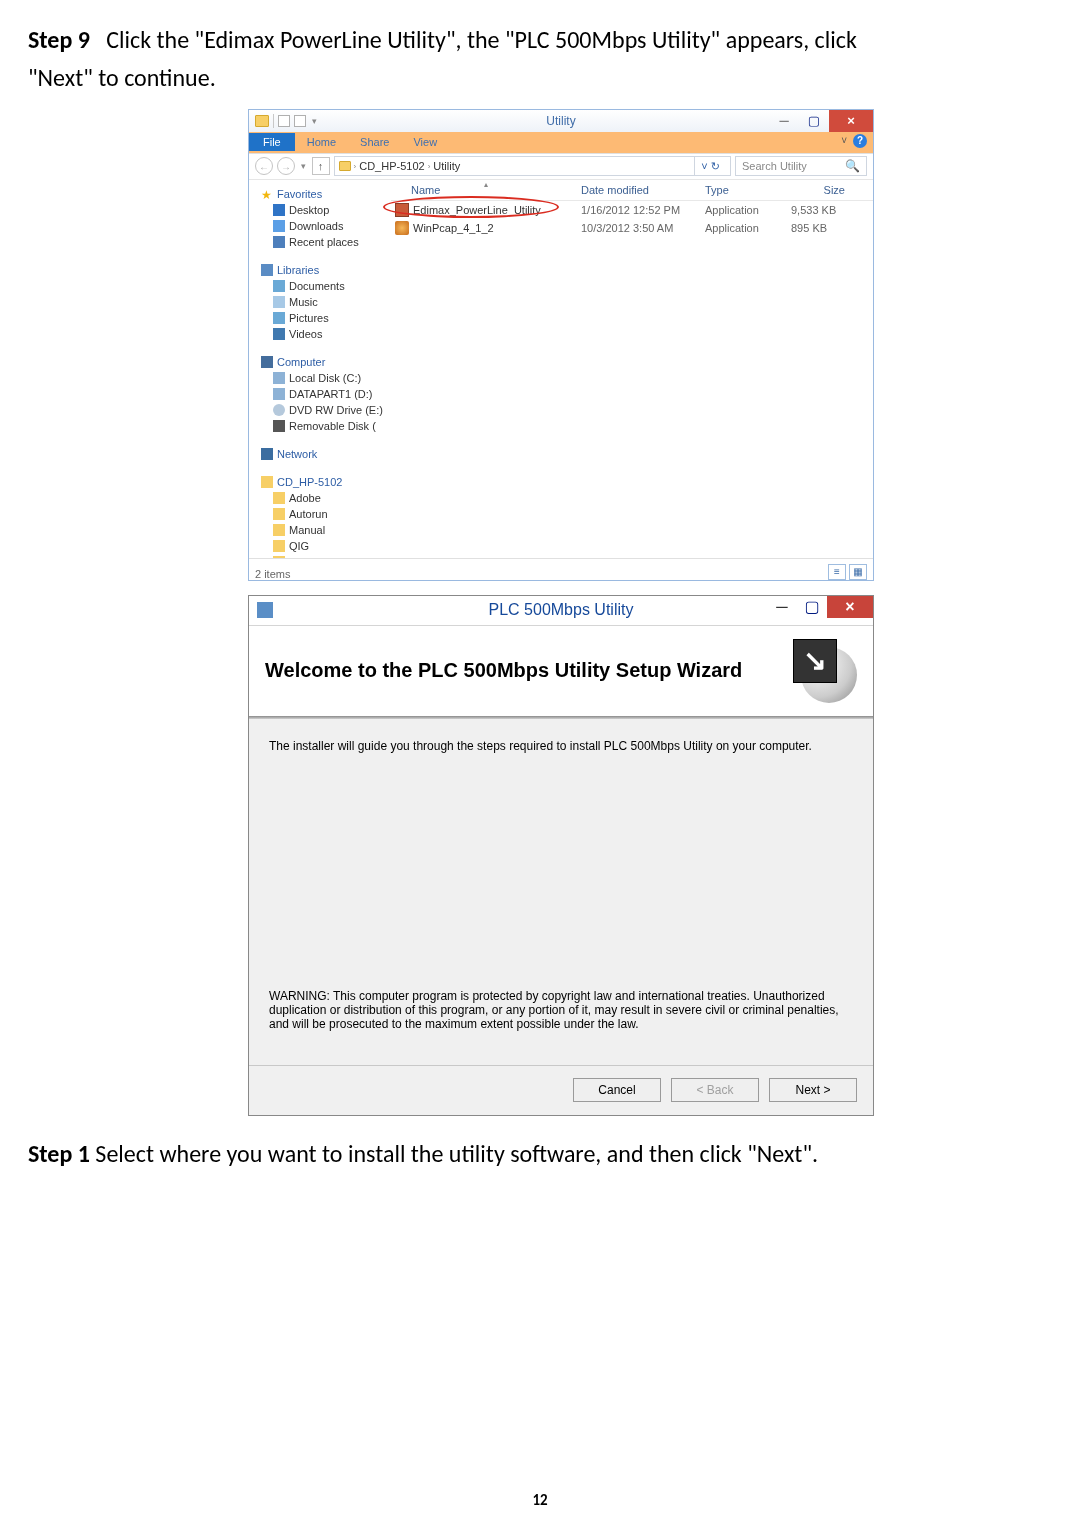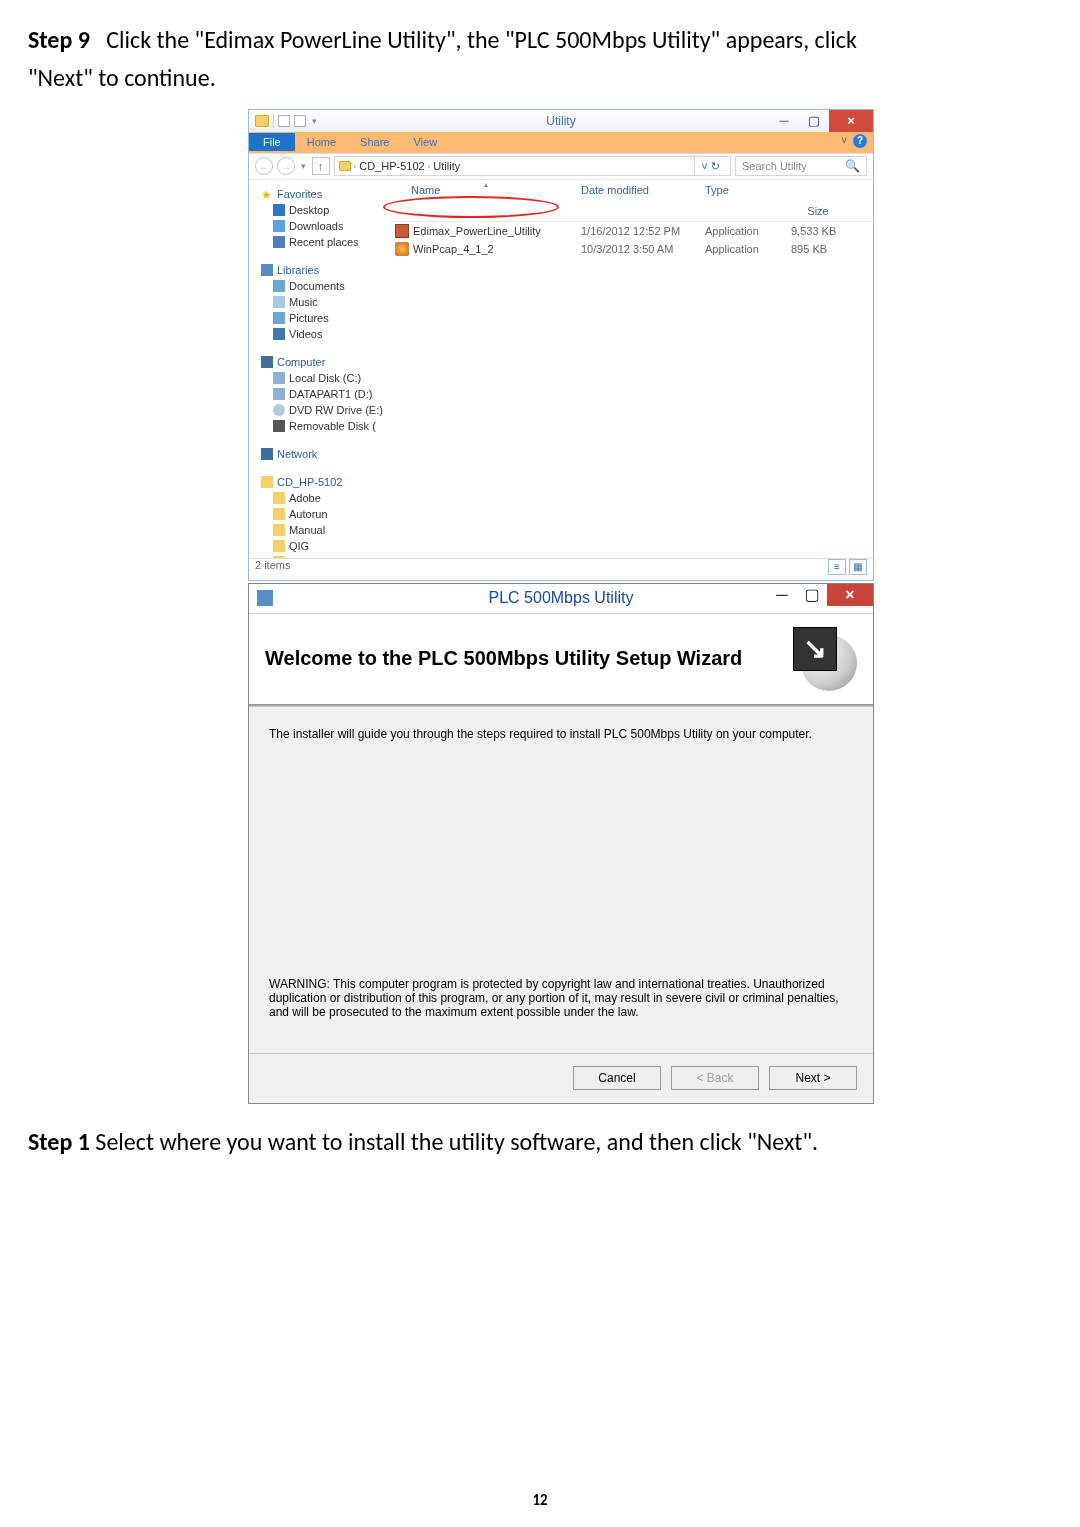--- a/index.html
+++ b/index.html
@@ -132,52 +132,52 @@
   .content {
     flex: 1; padding: 4px 0 0 4px;
   }
   .col-headers {
     display: flex; color: #3b5f92; font-size: 11px; border-bottom: 1px solid #e8e8e8;
     padding-bottom: 4px;
   }
   .col-name { width: 190px; padding-left: 20px; }
   .col-date { width: 124px; }
   .col-type { width: 86px; }
-  .col-size { width: 62px; text-align: center; padding-right: 8px; margin-top: 21px; }
+  .col-size { width: 62px; text-align: right; padding-right: 8px; }
   .col-headers div { position: relative; }
   .sort-arrow { position: absolute; left: 50%; top: -4px; transform: translateX(-50%); color: #888; font-size: 8px; }
   .row {
     display: flex; align-items: center; height: 18px; font-size: 11px; color: #333;
   }
   .row-name { width: 190px; display: flex; align-items: center; gap: 4px; padding-left: 4px; }
   .row-date { width: 124px; color: #666; }
   .row-type { width: 86px; color: #666; }
   .row-size { width: 62px; padding-right: 8px; color: #666; }
   .ico-installer { width: 14px; height: 14px; background: #c85a38; border: 1px solid #8a3c24; }
   .ico-box { width: 14px; height: 14px; background: radial-gradient(circle, #f6b85a, #c76b1a); border-radius: 2px; }
   .circle-red {
     position: absolute; width: 176px; height: 22px; border: 2px solid #da2c20;
     border-radius: 50%; left: 136px;
   }
 
   .ex-status {
-    height: 22px; border-top: 1px solid #e0e0e0; display: flex; align-items: flex-start;
+    height: 22px; border-top: 1px solid #e0e0e0; display: flex; align-items: flex-end;
     justify-content: space-between; padding: 0 6px; color: #666; font-size: 11px;
   }
   .view-icons { display: flex; gap: 3px; }
   .view-icons span {
     width: 18px; height: 16px; border: 1px solid #9fbde0; display: inline-flex;
     align-items: center; justify-content: center; font-size: 10px; color: #3a6ba8;
   }
 
   
   .installer {
     width: 626px; border: 1px solid #888; background: #f0f0f0;
     font-family: "Segoe UI", Tahoma, Arial, sans-serif; font-size: 12px;
-    margin-top: 2px;
+    margin-top: 14px;
   }
   .inst-title {
     height: 30px; background: #fff; border-bottom: 1px solid #d5d5d5;
     display: flex; align-items: center; position: relative; padding-left: 8px;
   }
   .inst-ico {
     width: 16px; height: 16px; background: #5a8ec6; display:inline-block; margin-right: 6px;
   }
   .inst-title-text {
     position: absolute; left: 50%; transform: translateX(-50%);

